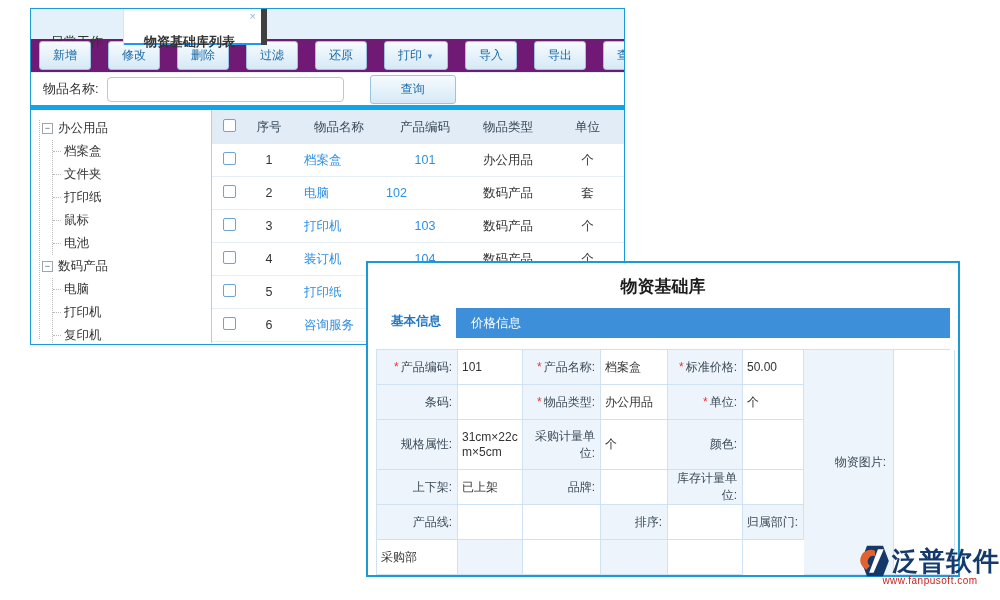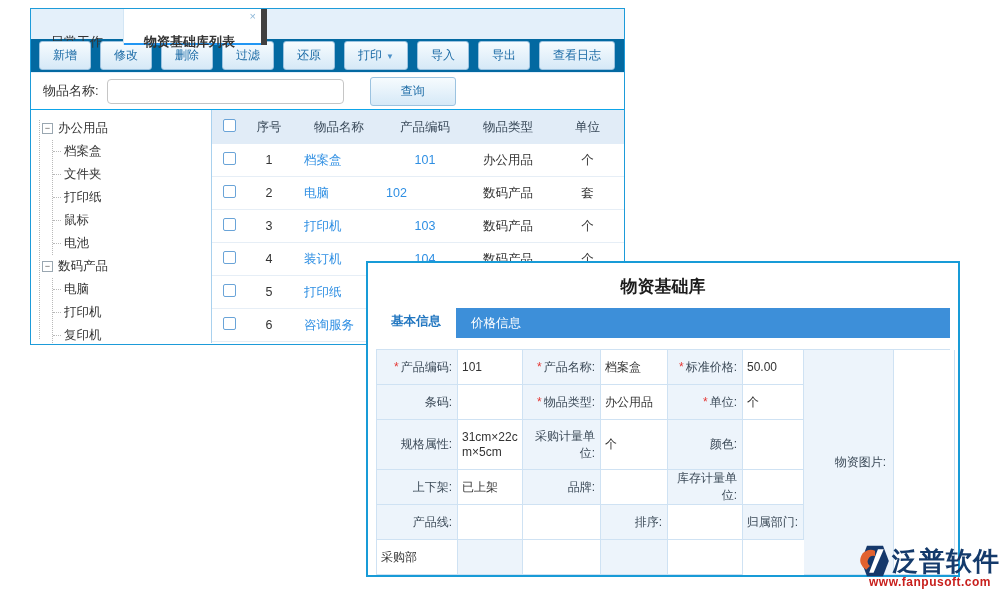--- a/index.html
+++ b/index.html
@@ -12,29 +12,29 @@
     border:1px solid #1d9bd9; background:#fff; overflow:hidden; z-index:1; }
 
   .tabbar { height:30px; background:#e4f0fa; display:flex; align-items:stretch; }
   .tab { padding:18px 20px; line-height:30px; font-size:13px; color:#333; cursor:default; }
   .tab.active { background:#fff; font-weight:bold; position:relative;
     border-left:1px solid #d3e6f5; border-right:6px solid #404040;
     box-shadow:inset 0 -2px 0 #2196f3; padding-right:26px; }
   .tab-close { position:absolute; top:1px; right:5px; font-size:11px; color:#8db7d8;
     font-weight:normal; line-height:12px; cursor:pointer; }
 
-  .toolbar { height:34px; display:flex; align-items:center; padding:0 8px; gap:9px;
-    background:#0369a1; border-bottom:1px solid #e2eefa; }
+  .toolbar { height:34px; display:flex; align-items:center; padding:0 8px; gap:17px;
+    background:#701a75; border-bottom:1px solid #e2eefa; }
   .btn { background:linear-gradient(#f6fbfe,#d6e9f7); border:1px solid #9cc3e0;
     border-radius:3px; color:#1a6aa5; font-size:12px; padding:5px 13px; cursor:pointer;
     font-family:inherit; white-space:nowrap; }
   .caret { font-size:8px; color:#4a90c8; margin-left:4px; }
 
   .searchrow { height:37px; display:flex; align-items:center; padding:0 12px;
-    border-bottom:1px solid #0ea5e9; background:#fff; }
+    border-bottom:5px solid #0ea5e9; background:#fff; }
   .searchrow label { font-size:13px; color:#333; }
   .searchrow input { width:237px; height:25px; margin-left:8px; border:1px solid #c6c6c6;
     border-radius:4px; outline:none; padding:0 6px; font-family:inherit; }
   .btn.query { margin-left:26px; width:86px; text-align:center; }
 
   .panelbody { display:flex; height:233px; }
 
   
   .tree { width:181px; border-right:1px solid #a9d1ee; padding:7px 0 0 7px;
     overflow:hidden; position:relative; }
@@ -86,21 +86,21 @@
   .fimg-l { grid-area:1/7/7/8; background:#edf4fb; justify-content:flex-end;
     padding-right:7px; color:#3c4a58; }
   .fimg-v { grid-area:1/8/7/9; background:#fff; cursor:pointer; }
 
   
   .brand { position:absolute; left:860px; top:545px; z-index:9; width:140px;
     text-align:center; }
   .brand-top { display:flex; align-items:center; justify-content:flex-start; gap:2px; }
   .brand-name { font-size:26px; font-weight:bold; color:#143a6b; letter-spacing:1px;
     line-height:30px; white-space:nowrap; }
-  .brand-url { font-size:12px; font-weight:bold; color:#c8201d; letter-spacing:0.5px;
+  .brand-url { font-size:10px; font-weight:normal; color:#c8201d; letter-spacing:0.5px;
     margin-top:-2px; }
 </style>
 </head>
 <body>
 
 <div class="panel">
 
   <div class="tabbar">
     <div class="tab">日常工作</div>
     <div class="tab active">

